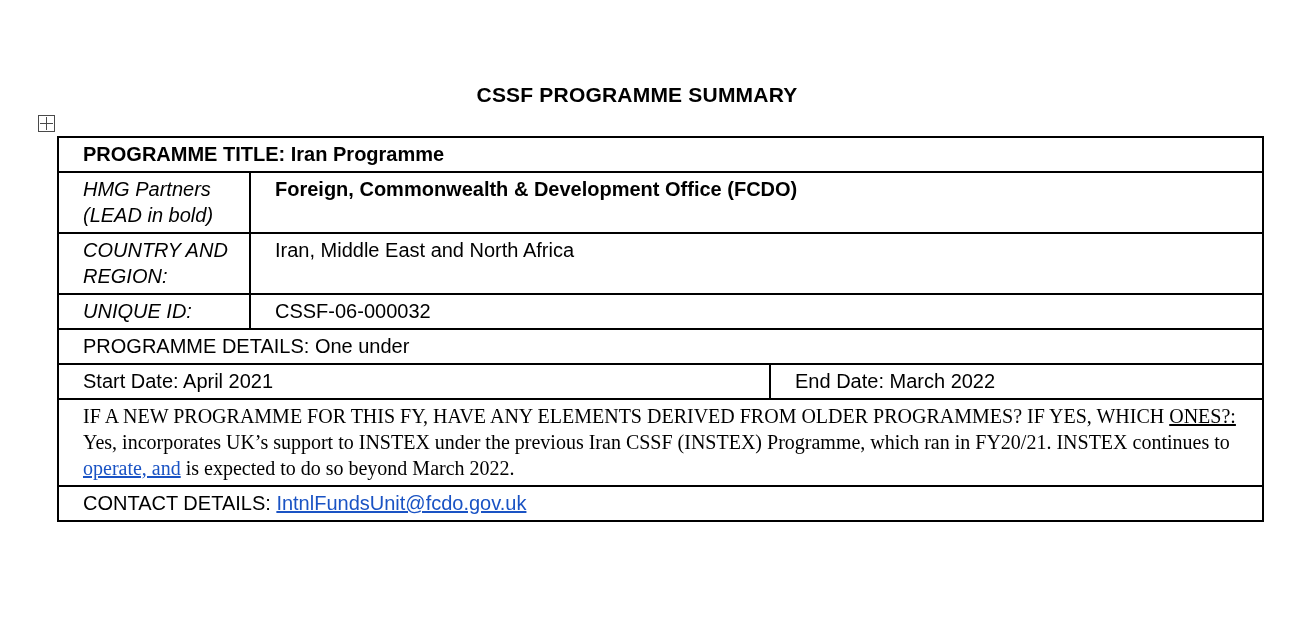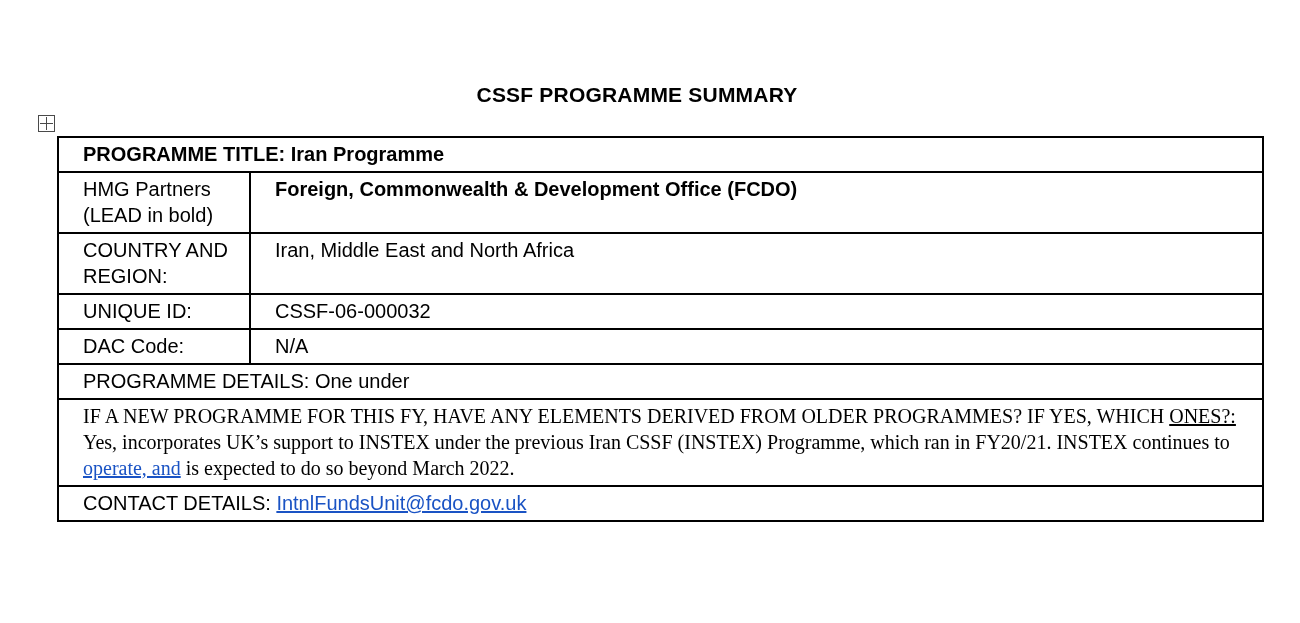--- a/index.html
+++ b/index.html
@@ -65,21 +65,21 @@
     table-layout: fixed;
   }
   table.summary td {
     border: 2px solid #000000;
     padding: 3px 8px 4px 24px;
     font-size: 20px;
     line-height: 26px;
     vertical-align: top;
   }
   .bold { font-weight: bold; }
-  .col-label { width: 192px; }
+  .col-label { width: 192px; font-style: italic; }
   .u { text-decoration: underline; }
   .link {
     color: #1a53c4;
     text-decoration: underline;
   }
   .row-text { font-size: 20px; line-height: 27px; font-family: Liberation Serif, serif; }
   .cut-row td {
     border-bottom: none;
     height: 10px;
     overflow: hidden;
@@ -120,28 +120,28 @@
       </tr>
       <tr>
         <td class="col-label">COUNTRY AND REGION:</td>
         <td colspan="2">Iran, Middle East and North Africa</td>
       </tr>
       <tr>
         <td class="col-label">UNIQUE ID:</td>
         <td colspan="2">CSSF-06-000032</td>
       </tr>
       <tr>
-        <td class="col-label">DAC Code:</td>
-        <td colspan="2">N/A</td>
-      </tr>
-      <tr>
         <td colspan="3">
           <span>PROGRAMME DETAILS:</span>
           <span>One under</span>
         </td>
+      </tr>
+      <tr>
+        <td colspan="2">Start Date: April 2021</td>
+        <td>End Date: March 2022</td>
       </tr>
       <tr>
         <td colspan="3" class="row-text">
           <span>IF A NEW PROGRAMME FOR THIS FY, HAVE ANY ELEMENTS DERIVED FROM OLDER PROGRAMMES? IF YES, WHICH </span><span class="u">ONES?:</span><span> Yes, incorporates UK’s support to INSTEX under the previous Iran CSSF (INSTEX) Programme, which ran in FY20/21.  INSTEX continues to </span><span class="link">operate, and</span><span> is expected to do so beyond March 2022.</span>
         </td>
       </tr>
       <tr class="cut-row">
         <td colspan="3">
           <span class="cut-text">CONTACT DETAILS:</span>
           <span class="link">IntnlFundsUnit@fcdo.gov.uk</span>

